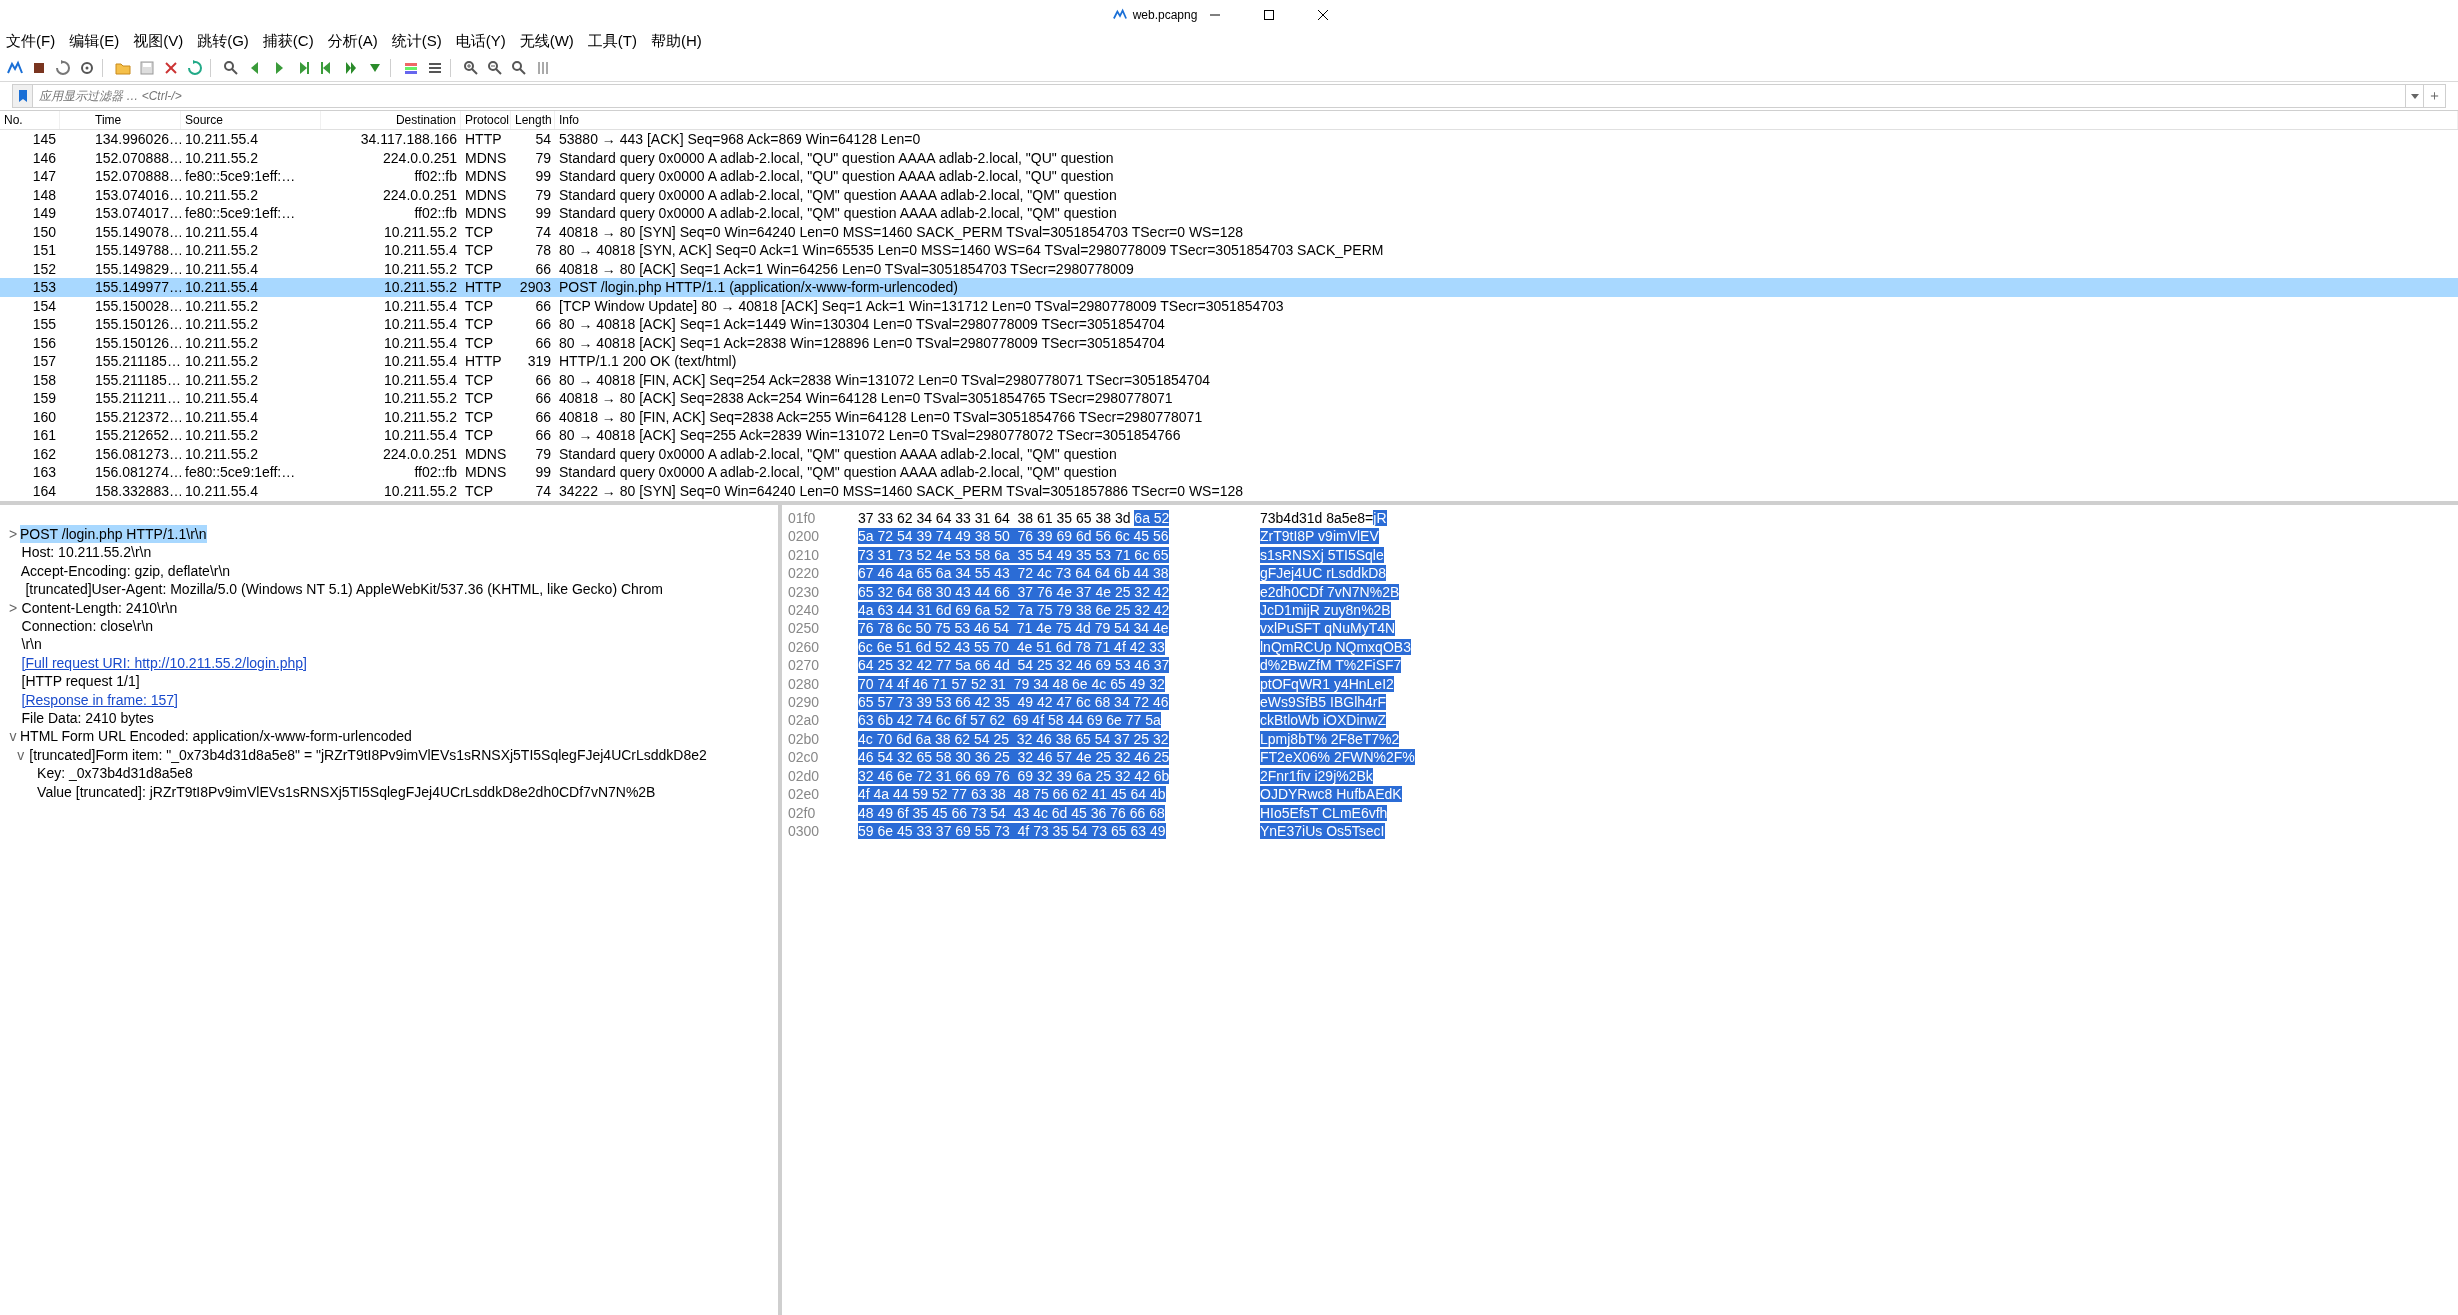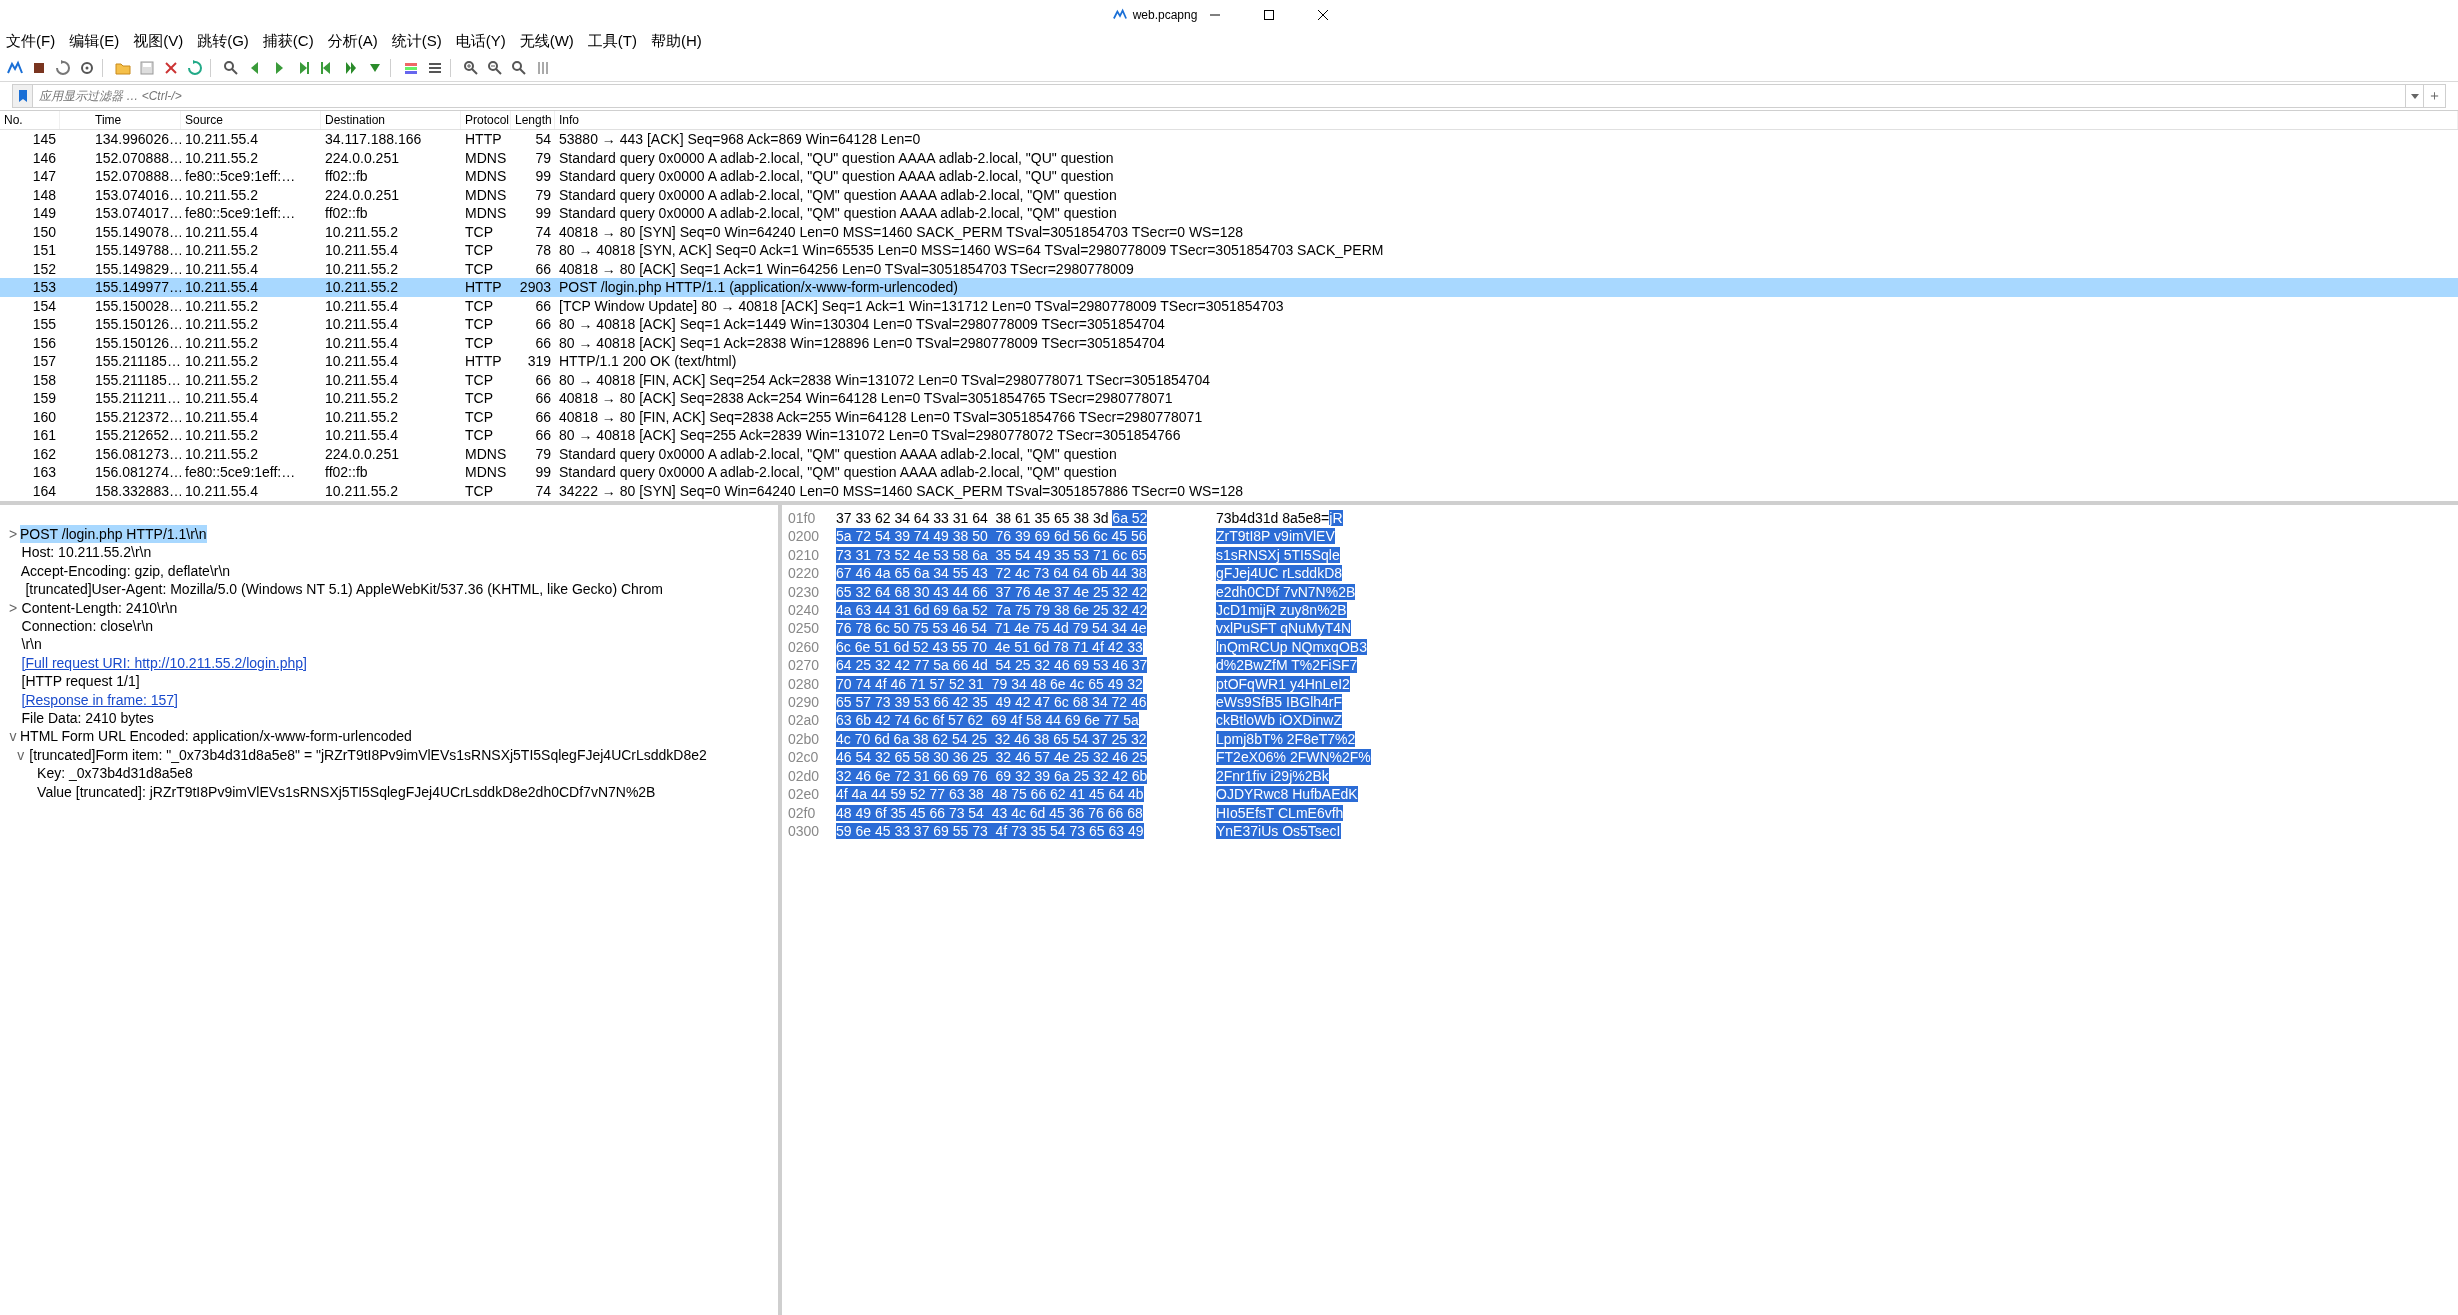--- a/index.html
+++ b/index.html
@@ -21,38 +21,38 @@
 .filter-tab { width: 20px; height: 100%; display: flex; align-items: center; justify-content: center; background: #f0f0f0; border-right: 1px solid #cfcfcf; }
 .filter-input { flex: 1; height: 100%; border: none; outline: none; padding: 0 6px; font-size: 12px; color: #888; font-style: italic; }
 .filter-drop { width: 18px; display: flex; align-items: center; justify-content: center; border-left: 1px solid #cfcfcf; height: 100%; }
 .filter-plus { width: 22px; display: flex; align-items: center; justify-content: center; border-left: 1px solid #cfcfcf; height: 100%; font-size: 14px; color: #666; }
 .packet-list { border-top: 1px solid #cfcfcf; border-bottom: 4px solid #cfcfcf; height: 395px; background: #fff; font-family: "Lucida Console","Consolas",monospace; font-size: 14px; overflow: hidden; position: relative; }
 .plist-header { display: flex; background: #fff; border-bottom: 1px solid #e0e0e0; font-family: "Segoe UI",Tahoma,sans-serif; font-size: 12px; }
 .plist-header .col { padding: 2px 4px; border-right: 1px solid #f0f0f0; overflow: hidden; white-space: nowrap; }
 .col-no { width: 60px; }
 .col-time { width: 90px; margin-left: 31px; }
 .col-src { width: 140px; }
-.col-dst { width: 140px; }
+.col-dst { width: 140px; text-align: right; }
 .col-proto { width: 50px; }
 .col-len { width: 44px; }
 .col-info { flex: 1; }
 .plist-body { }
 .prow { display: flex; height: 18.5px; line-height: 18.5px; white-space: nowrap; }
 .prow .col { padding: 0 4px; overflow: hidden; text-overflow: clip; }
 .prow .col-no { text-align: right; }
 .prow .col-len { text-align: right; }
 .row-selected { background: #a8d8ff; }
 .bottom { display: flex; height: calc(100% - 30px - 24px - 26px - 28px - 395px); }
 .details-pane { width: 782px; border-right: 4px solid #cfcfcf; overflow-y: hidden; overflow-x: auto; padding: 20px 6px; font-family: "Lucida Console","Consolas",monospace; font-size: 14px; line-height: 18.4px; }
 .details-pane .dline { white-space: pre; }
 .details-pane .block-sel { background: #a8d8ff; display: inline-block; }
 .details-pane .link { color: #1a4bcc; text-decoration: underline; cursor: pointer; }
 .expander { display: inline-block; width: 14px; text-align: center; color: #666; }
 .hex-pane { flex: 1; overflow: hidden; padding: 4px 6px; font-family: "Lucida Console","Consolas",monospace; font-size: 14px; line-height: 18.4px; white-space: pre; }
-.hexrow { display: flex; }
+.hexrow { display: flex; gap: 22px; }
 .hex-off { width: 48px; color: #888; }
 .hex-bytes { width: 380px; }
 .hex-ascii { flex: 1; }
 .hex-hl { background: #2b6cd6; color: #fff; }
 </style>
 </head>
 <body>
 
 <div class="titlebar">
   <div class="titlebar-left">

